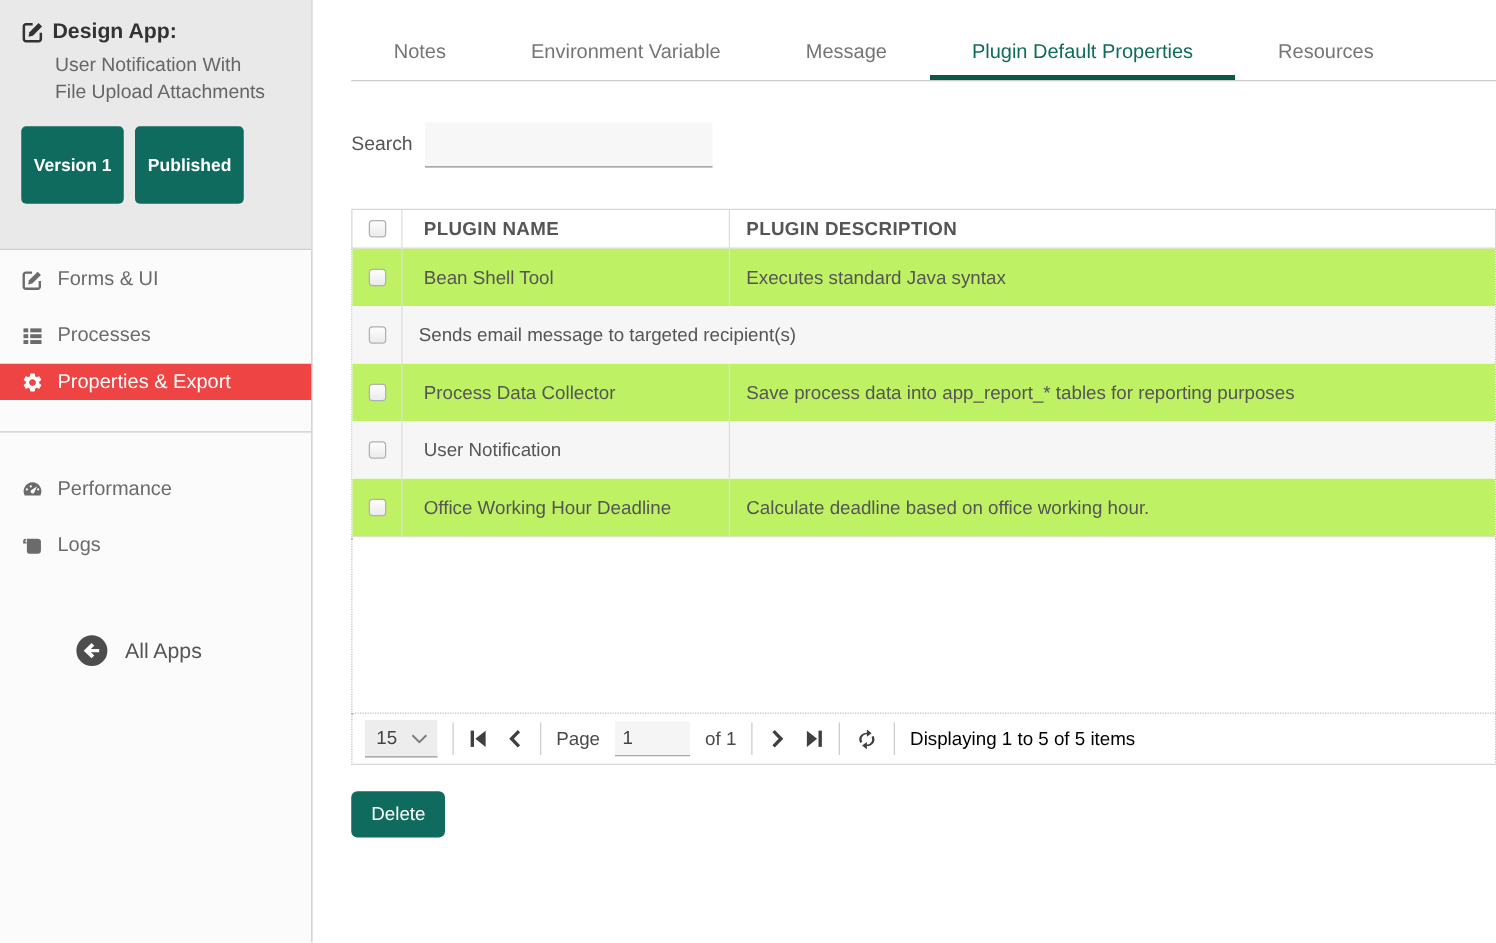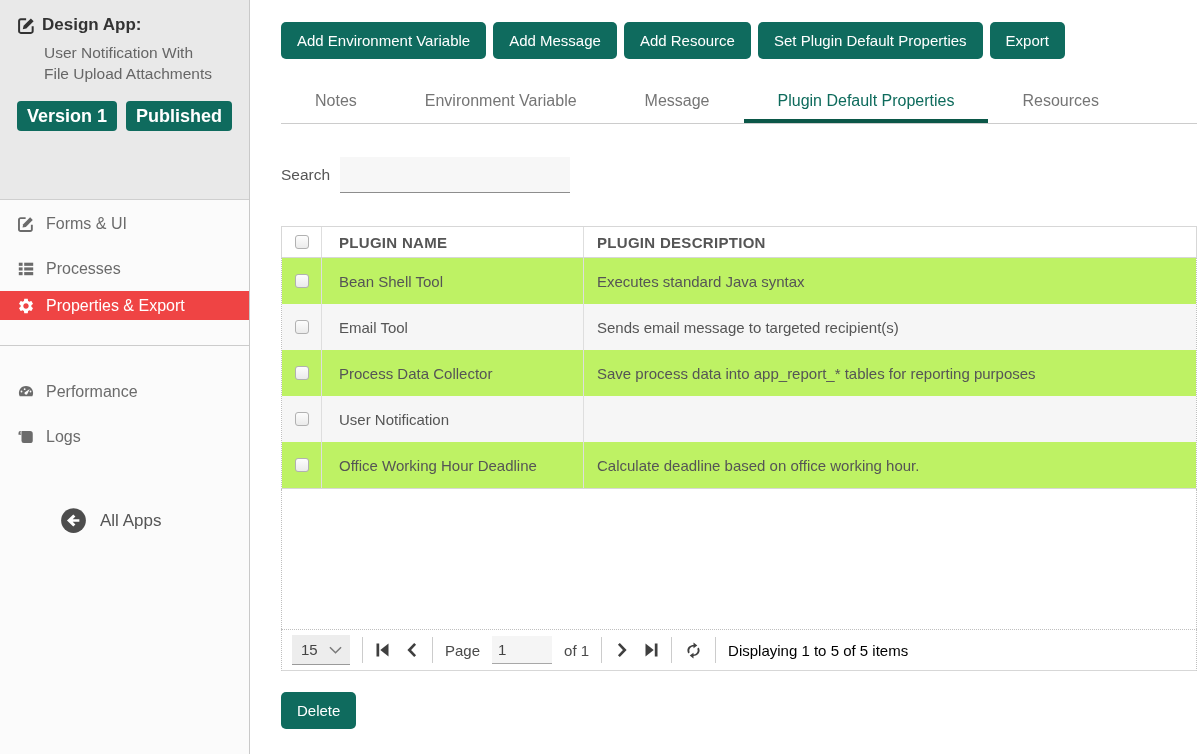--- a/index.html
+++ b/index.html
@@ -21,22 +21,22 @@
     height:200px; padding:15px 16px 0 17px;
   }
   .header-title-row { display:flex; align-items:center; gap:6px; color:#333; }
   .header-title-row .title { font-size:17px; font-weight:bold; }
   .app-name {
     margin:7px 0 0 27px; font-size:15.5px; line-height:21px; color:#666;
     max-width:175px;
   }
   .badges { display:flex; gap:9px; margin:17px 0 0 0; }
   .badge {
-    background:#0f6b5e; color:#fff; font-size:18px; font-weight:bold;
-    padding:6px 10px; border-radius:4px; line-height:1;
+    background:#0f6b5e; color:#fff; font-size:14px; font-weight:bold;
+    padding:24px 10px; border-radius:4px; line-height:1;
   }
   .menu { padding-top:1px; }
   .menu-item {
     display:flex; align-items:center; gap:11px;
     height:45px; padding:0 0 0 17px;
     font-size:16px; color:#6b6b6b; cursor:pointer;
   }
   .menu-item .micon { color:#6b6b6b; width:18px; display:flex; }
   .menu-item.active { background:#ef4444; color:#fff; height:29px; }
   .menu-item.active .micon { color:#fff; }
@@ -197,27 +197,20 @@
           <path d="M17.2 10.9h-5.9l2.4-2.4-1.9-1.9L6.2 12l5.6 5.4 1.9-1.9-2.4-2.4h5.9z" fill="#fff"></path>
         </svg>
       </span>
       <span>All Apps</span>
     </div>
   </div>
 </div>
 
 <div class="main">
 
-  <div class="toolbar">
-    <button class="btn">Add Environment Variable</button>
-    <button class="btn">Add Message</button>
-    <button class="btn">Add Resource</button>
-    <button class="btn">Set Plugin Default Properties</button>
-    <button class="btn">Export</button>
-  </div>
 
   <div class="tabs">
     <div class="tab">Notes</div>
     <div class="tab">Environment Variable</div>
     <div class="tab">Message</div>
     <div class="tab active">Plugin Default Properties</div>
     <div class="tab">Resources</div>
   </div>
 
   <div class="search-row">
@@ -239,21 +232,20 @@
         <div class="cell-check">
             <span class="checkbox"></span>
           </div>
         <div class="cell-name">Bean Shell Tool</div>
         <div class="cell-desc">Executes standard Java syntax</div>
       </div>
       <div class="dl-row alt">
         <div class="cell-check">
             <span class="checkbox"></span>
           </div>
-        <div class="cell-name">Email Tool</div>
         <div class="cell-desc">Sends email message to targeted recipient(s)</div>
       </div>
       <div class="dl-row">
         <div class="cell-check">
             <span class="checkbox"></span>
           </div>
         <div class="cell-name">Process Data Collector</div>
         <div class="cell-desc">Save process data into app_report_* tables for reporting purposes</div>
       </div>
       <div class="dl-row alt">

